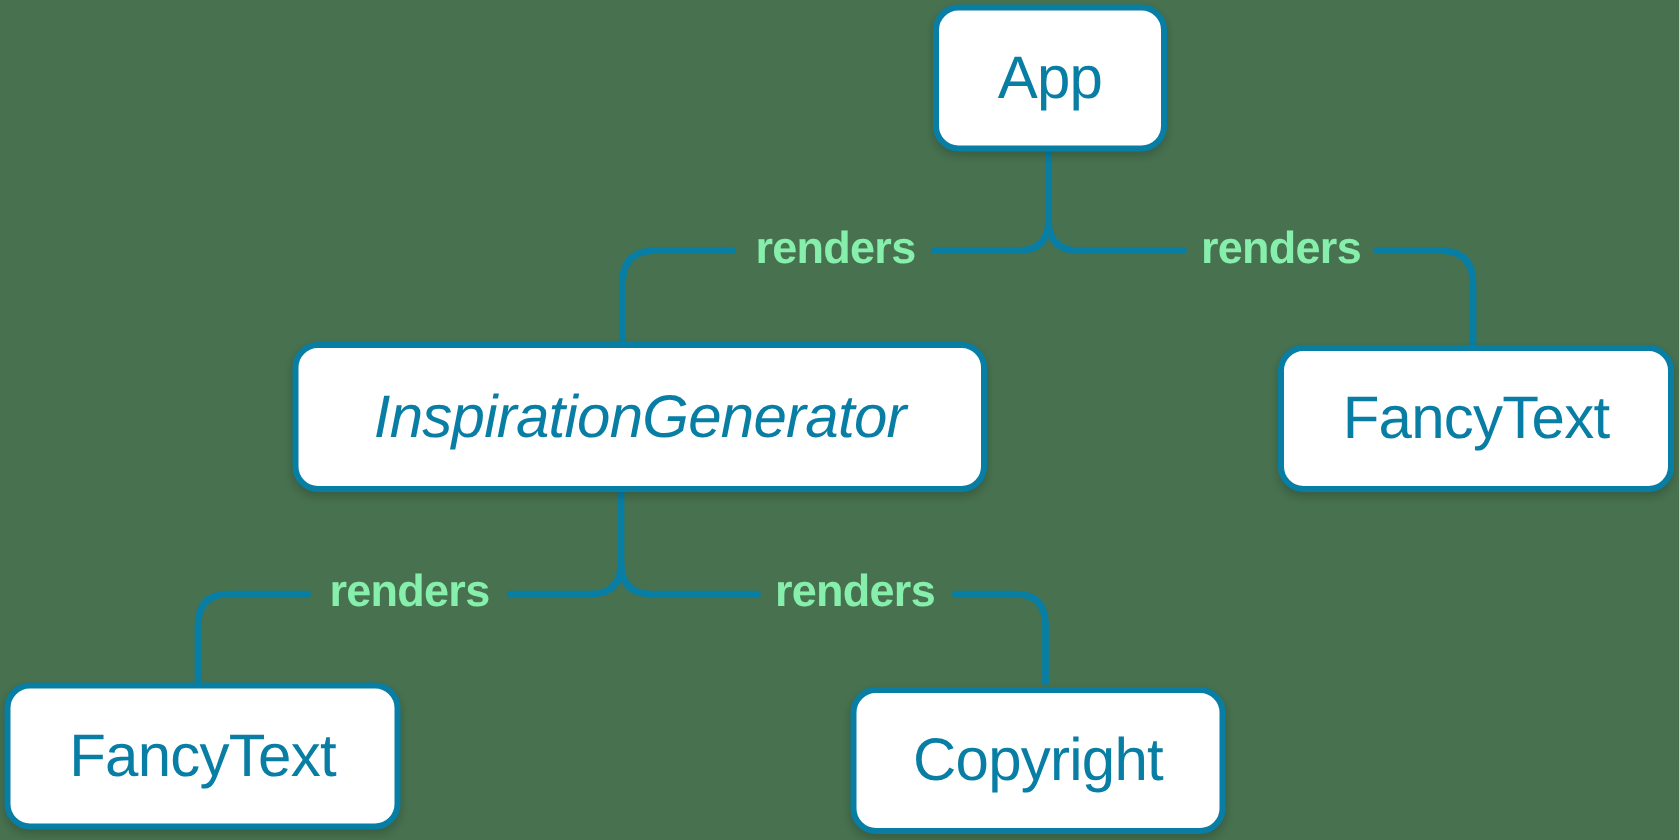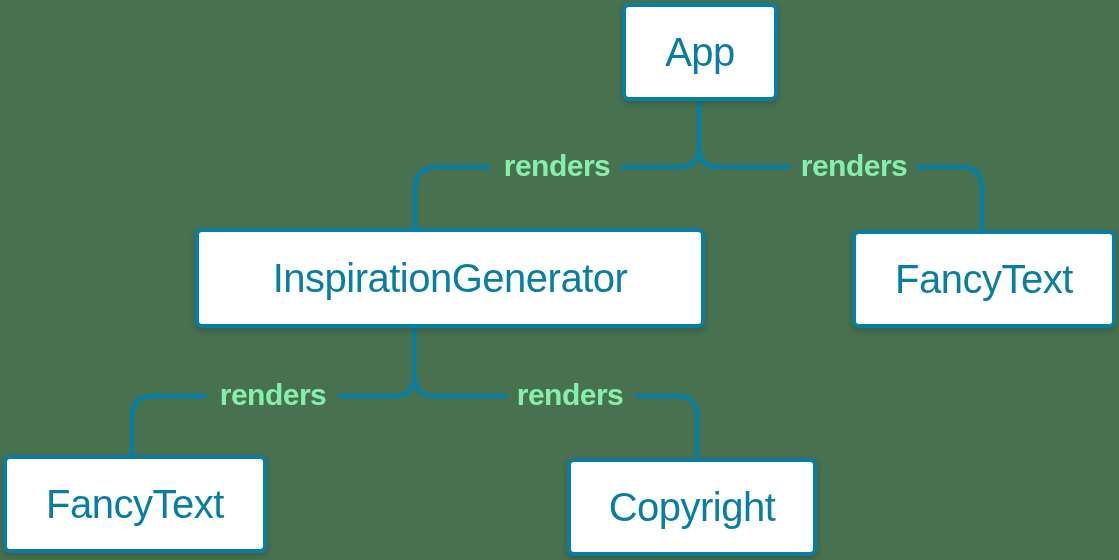--- a/index.html
+++ b/index.html
@@ -25,33 +25,33 @@
     fill: none;
     stroke: #087EA4;
     stroke-width: 4.5;
     stroke-linecap: round;
   }
   .node {
     position: absolute;
     box-sizing: border-box;
     background: #FFFFFF;
     border: 4px solid #087EA4;
-    border-radius: 7px;
+    border-radius: 17px;
     display: flex;
     align-items: center;
     justify-content: center;
     color: #087EA4;
     font-size: 40px;
     font-weight: 500;
     letter-spacing: -0.5px;
     box-shadow: 0 3px 6px rgba(0, 0, 0, 0.18);
     white-space: nowrap;
   }
   .node-app                   { left: 622px; top: 3px;   width: 156px; height: 98px; }
-  .node-inspiration-generator { left: 195px; top: 228px; width: 510px; height: 100px; }
+  .node-inspiration-generator { left: 195px; top: 228px; width: 463px; height: 100px; font-style: italic; }
   .node-fancy-text-top        { left: 852px; top: 230px; width: 264px; height: 98px; }
   .node-fancy-text-bottom     { left: 3px;   top: 455px; width: 264px; height: 98px; }
   .node-copyright             { left: 567px; top: 458px; width: 250px; height: 98px; }
   .edge-label {
     position: absolute;
     transform: translate(-50%, -50%);
     color: #86efac;
     font-size: 30px;
     font-weight: 700;
     letter-spacing: -0.5px;

